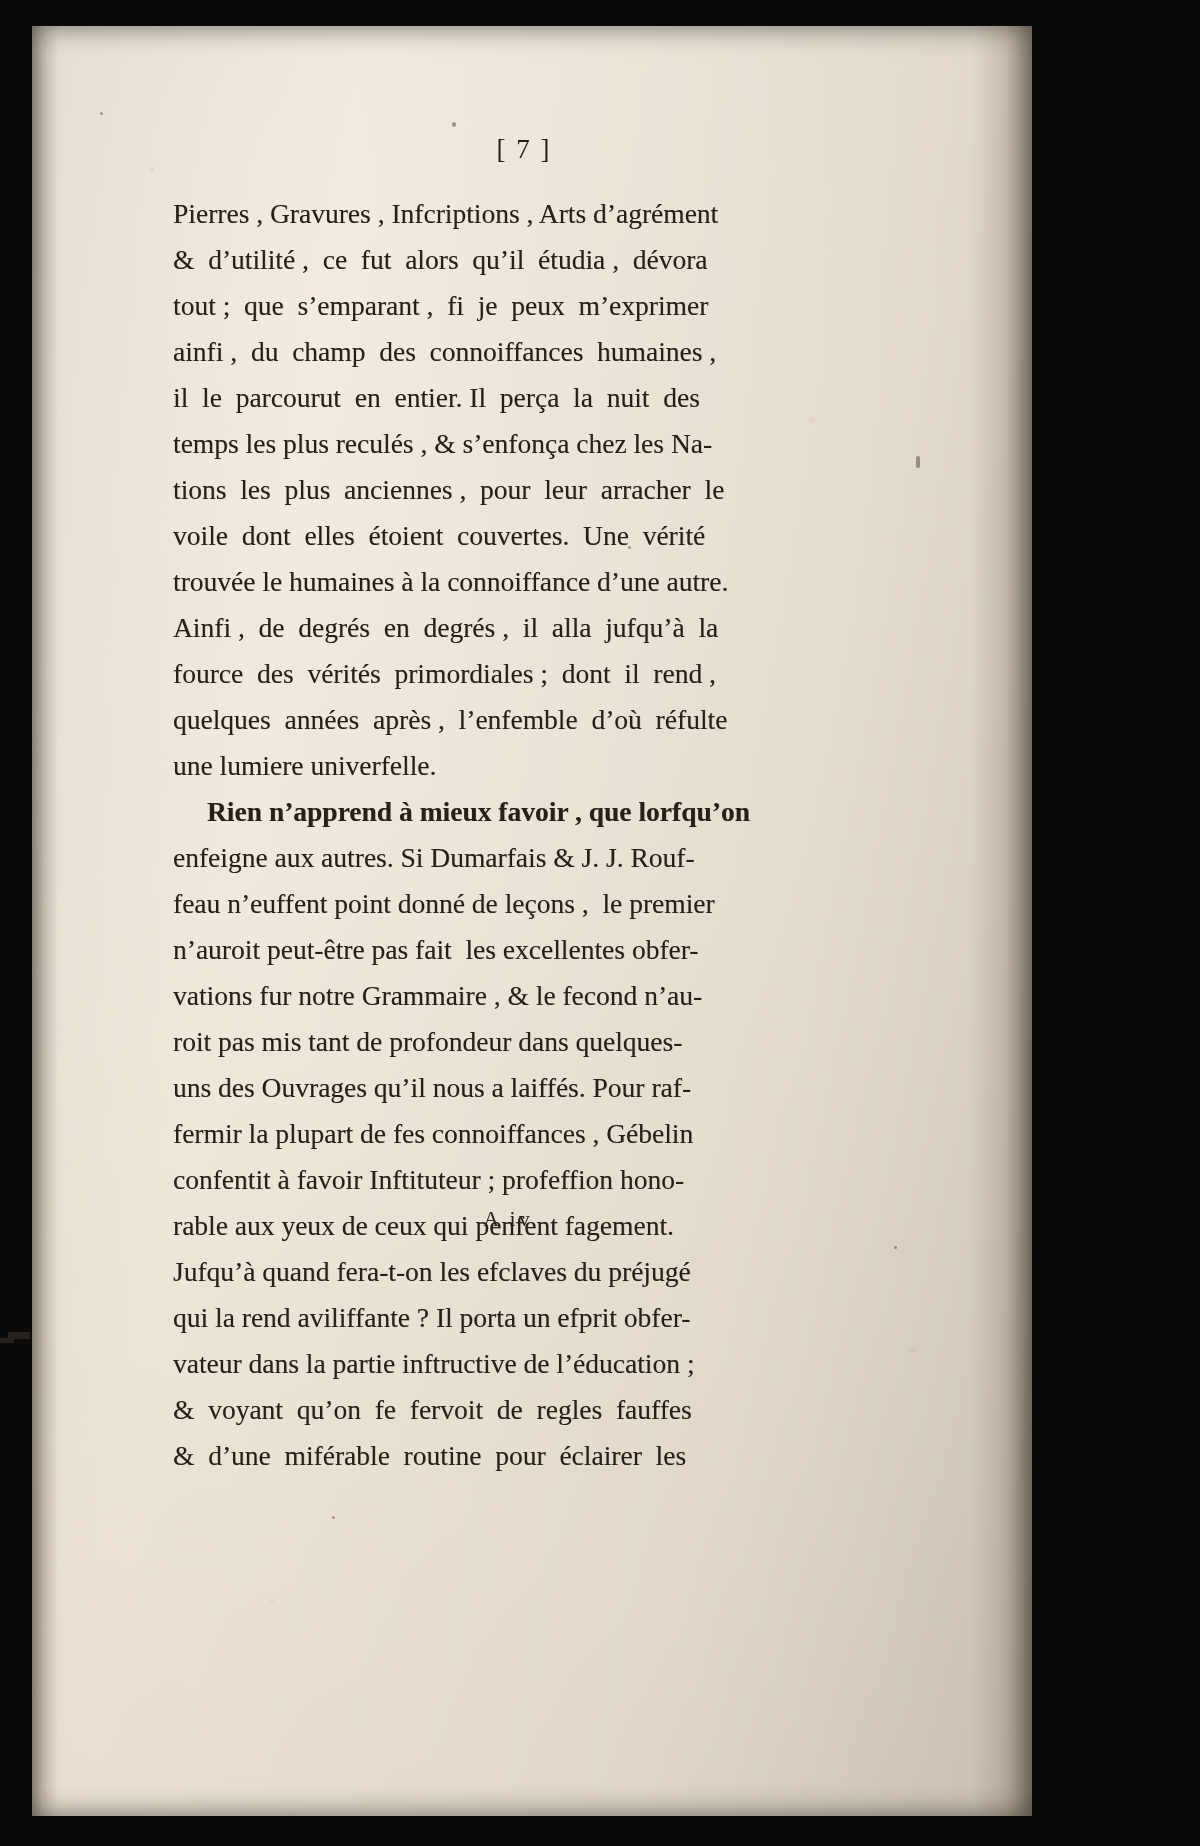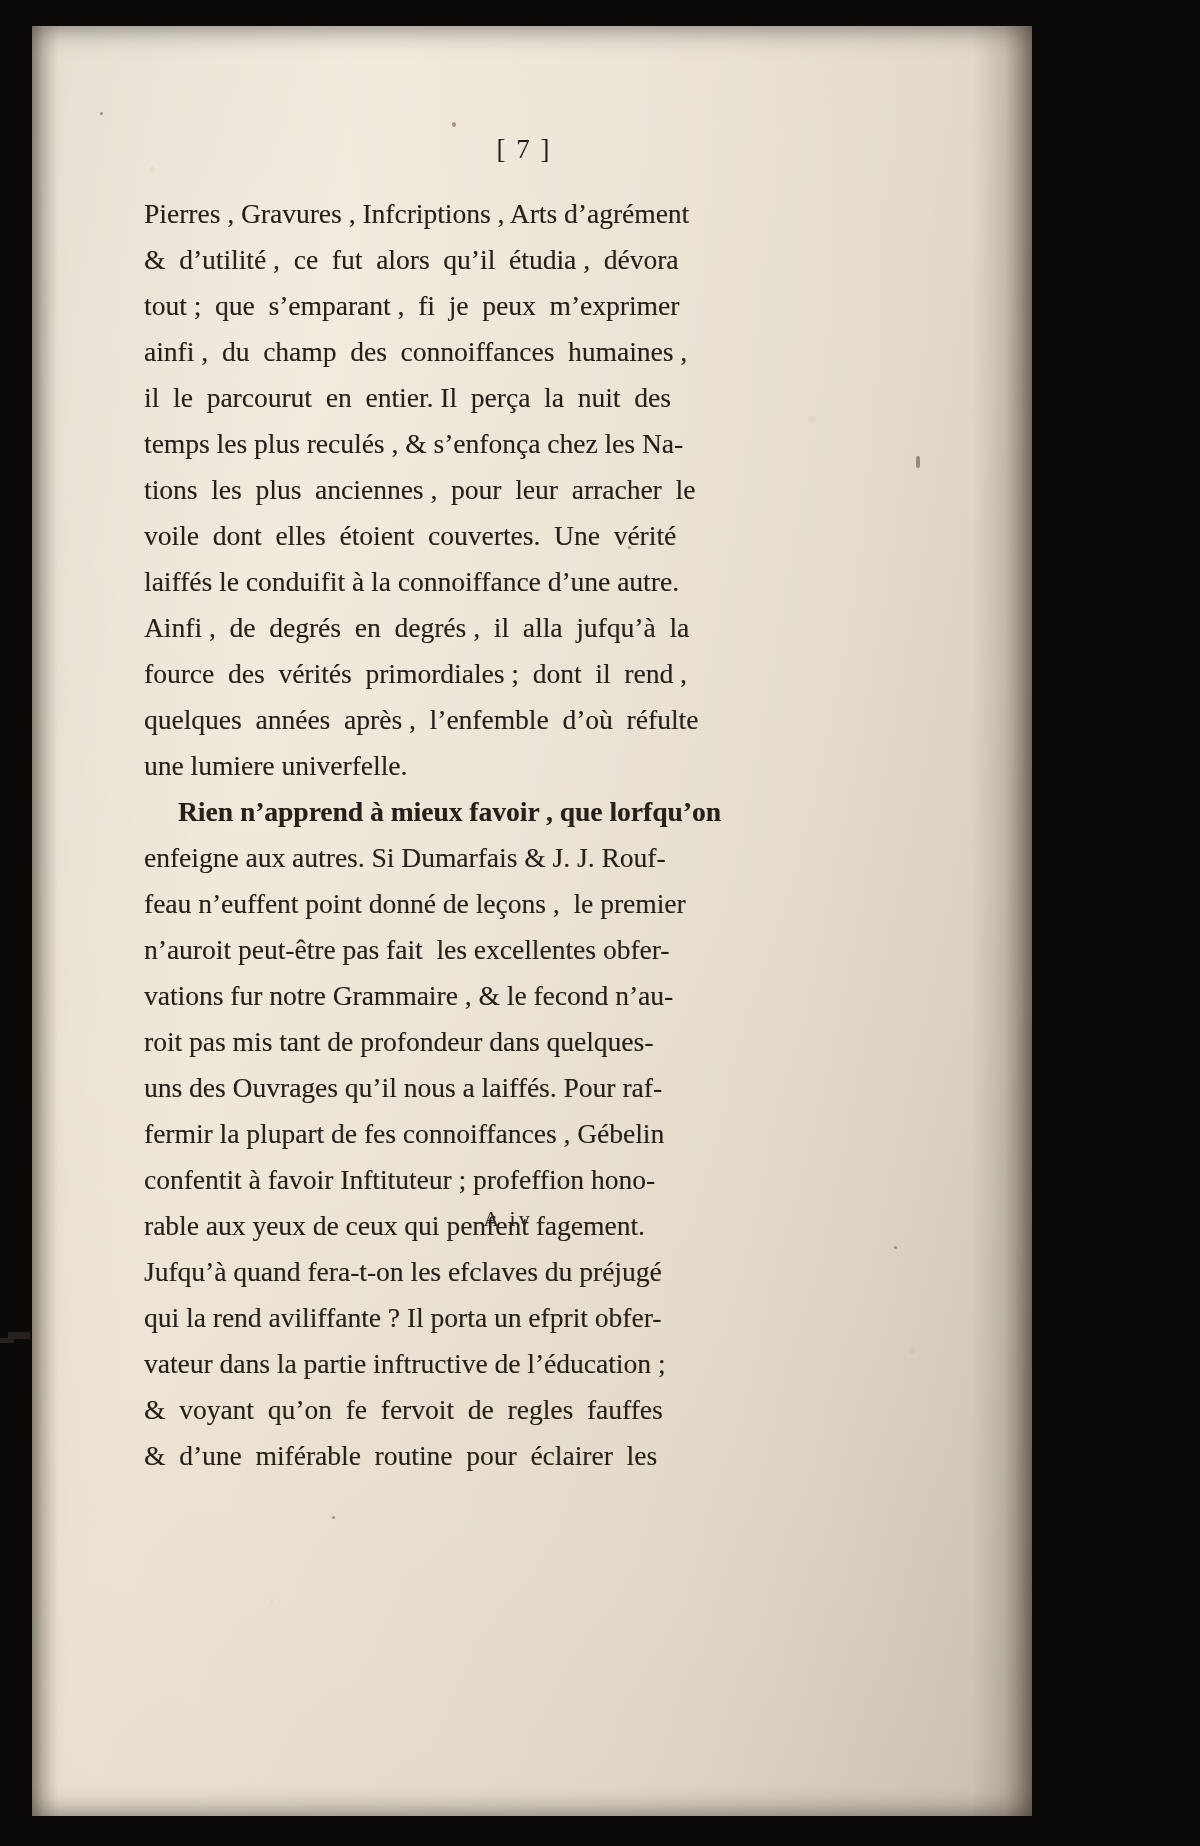--- a/index.html
+++ b/index.html
@@ -89,20 +89,21 @@
     color: #241f1a;
     margin-bottom: 26px;
     font-family: "Liberation Serif", serif;
   }
 
   .para {
     color: #262019;
     font-size: 27.5px;
     line-height: 46px;
     text-align: justify;
+    margin-left: 29px;
   }
 
   .line {
     display: block;
     white-space: pre;
     color: #262019;
     text-shadow: 0.4px 0.4px 0 rgba(40,32,24,0.30);
   }
 
   .indent { padding-left: 34px; font-weight: bold; }
@@ -148,21 +149,21 @@
 
       <div class="para">
         <span class="line">Pierres , Gravures , Infcriptions , Arts d’agrément</span>
         <span class="line">&amp;  d’utilité ,  ce  fut  alors  qu’il  étudia ,  dévora</span>
         <span class="line">tout ;  que  s’emparant ,  fi  je  peux  m’exprimer</span>
         <span class="line">ainfi ,  du  champ  des  connoiffances  humaines ,</span>
         <span class="line">il  le  parcourut  en  entier. Il  perça  la  nuit  des</span>
         <span class="line">temps les plus reculés , &amp; s’enfonça chez les Na-</span>
         <span class="line">tions  les  plus  anciennes ,  pour  leur  arracher  le</span>
         <span class="line">voile  dont  elles  étoient  couvertes.  Une  vérité</span>
-        <span class="line">laiffés le conduifit à la connoiffance d’une autre.</span>
+        <span class="line">trouvée le humaines à la connoiffance d’une autre.</span>
         <span class="line">Ainfi ,  de  degrés  en  degrés ,  il  alla  jufqu’à  la</span>
         <span class="line">fource  des  vérités  primordiales ;  dont  il  rend ,</span>
         <span class="line">quelques  années  après ,  l’enfemble  d’où  réfulte</span>
         <span class="line">une lumiere univerfelle.</span>
       </div>
 
       <div class="para">
         <span class="line indent">Rien n’apprend à mieux favoir , que lorfqu’on</span>
         <span class="line">enfeigne aux autres. Si Dumarfais &amp; J. J. Rouf-</span>
         <span class="line">feau n’euffent point donné de leçons ,  le premier</span>

